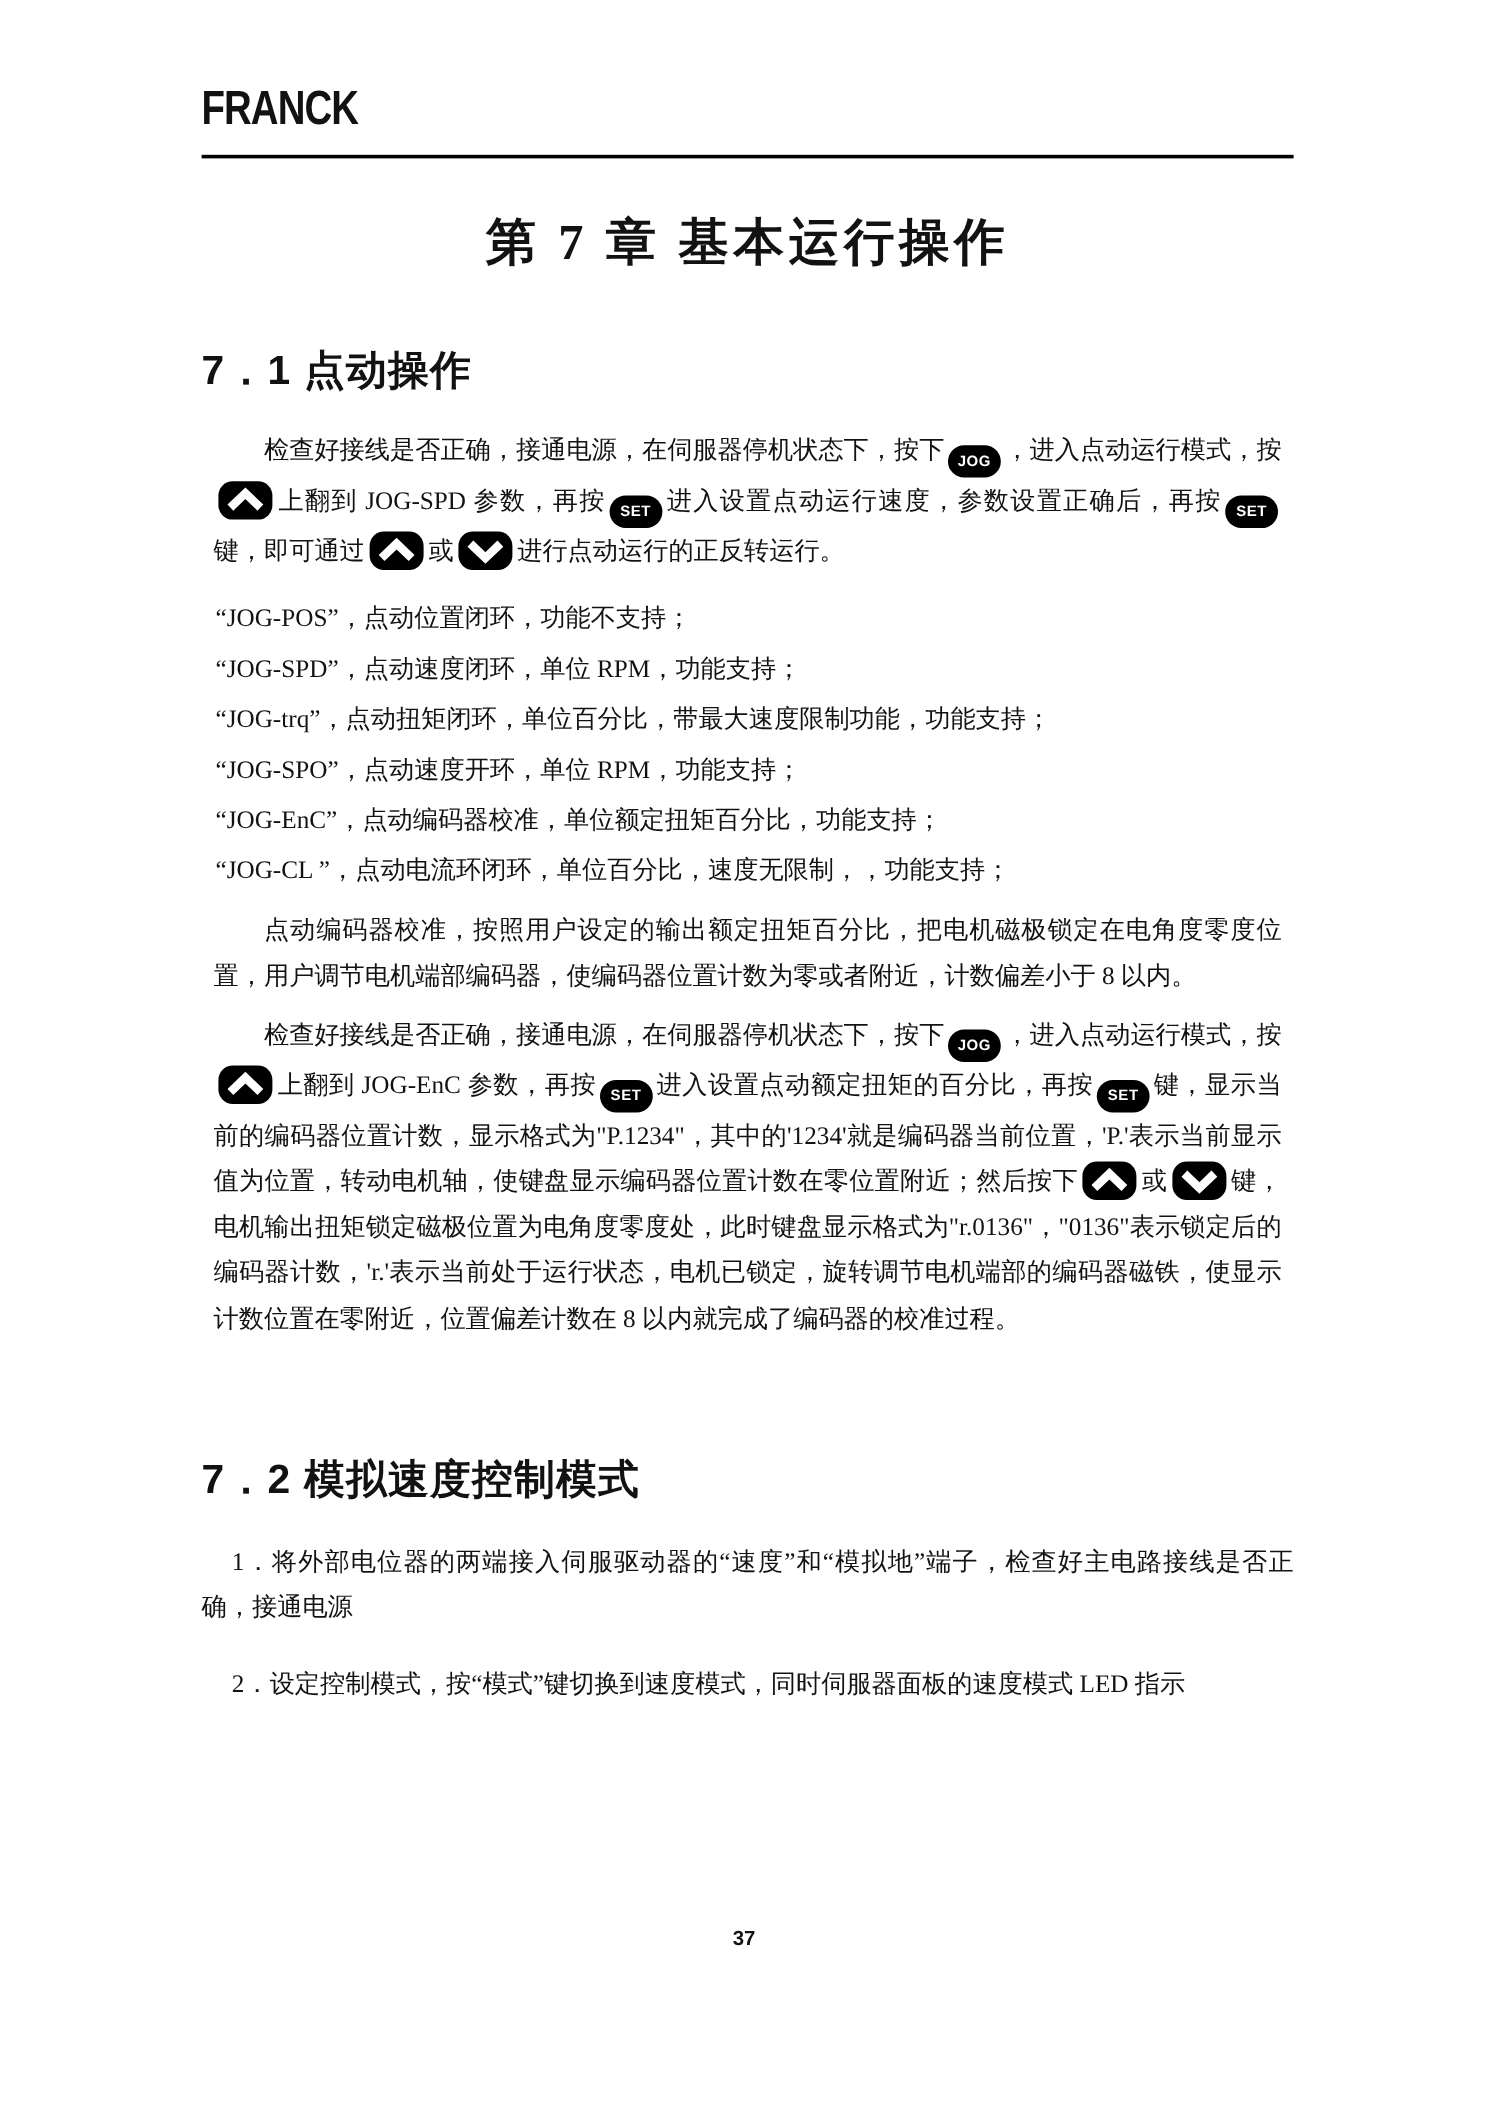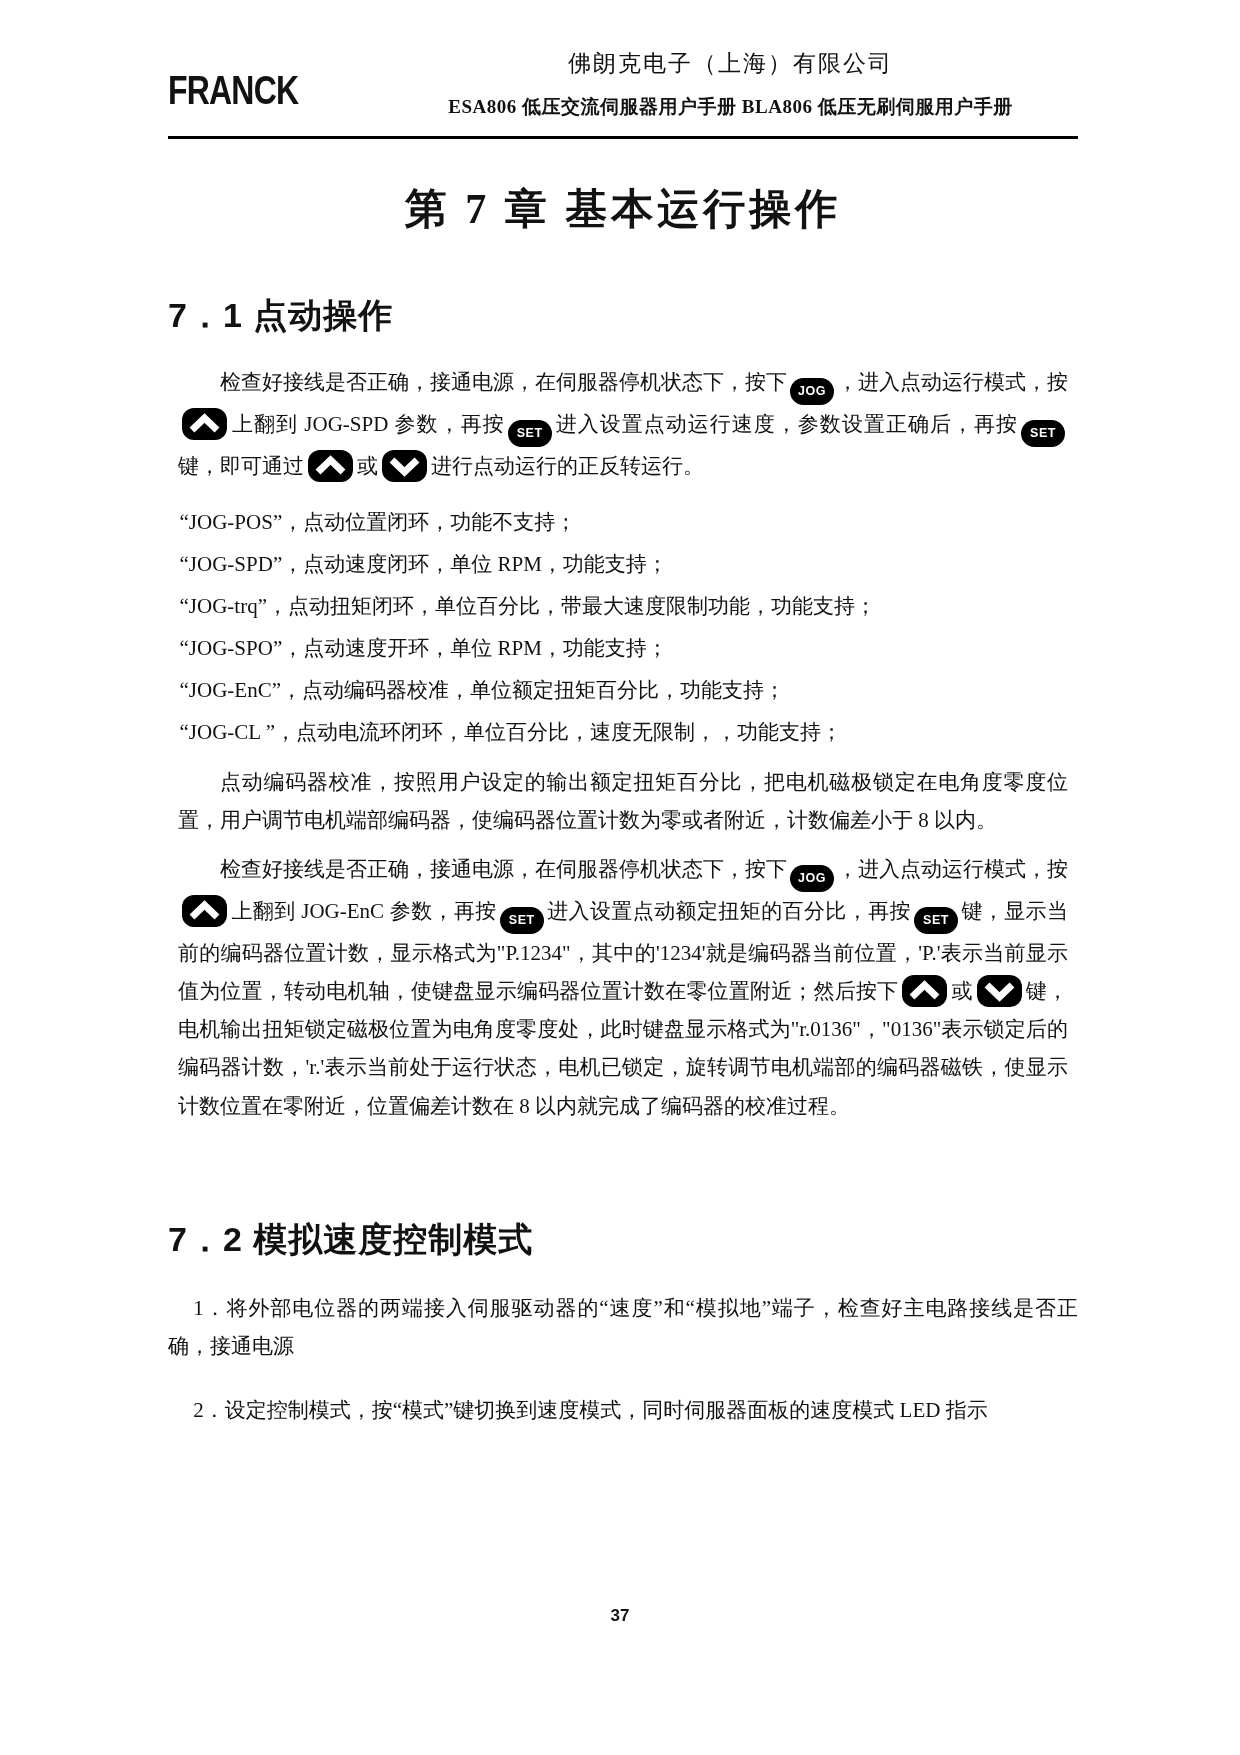--- a/index.html
+++ b/index.html
@@ -54,24 +54,20 @@
     font-family:Liberation Sans, sans-serif;font-weight:bold;font-size:17px;
   }
 </style>
 </head>
 <body>
 
 <div class="page">
 
   <header class="hdr">
     <div class="logo">FRANCK</div>
-    <div class="hdr-right">
-      <div class="company">佛朗克电子（上海）有限公司</div>
-      <div class="manual">ESA806 低压交流伺服器用户手册  BLA806 低压无刷伺服用户手册</div>
-    </div>
   </header>
   <div class="rule"></div>
 
   <h1 class="chapter">第 7 章 基本运行操作</h1>
 
   <h2 class="h2">7．1 点动操作</h2>
 
   <p class="body indent2">
     <span>检查好接线是否正确，接通电源，在伺服器停机状态下，按下</span><span class="pill">JOG</span><span>，进入点动运行模式，按</span><span class="key"><svg viewBox="0 0 45 32">
           <polyline points="10,22 22.5,10 35,22" fill="none" stroke="#ffffff" stroke-width="7"></polyline>

